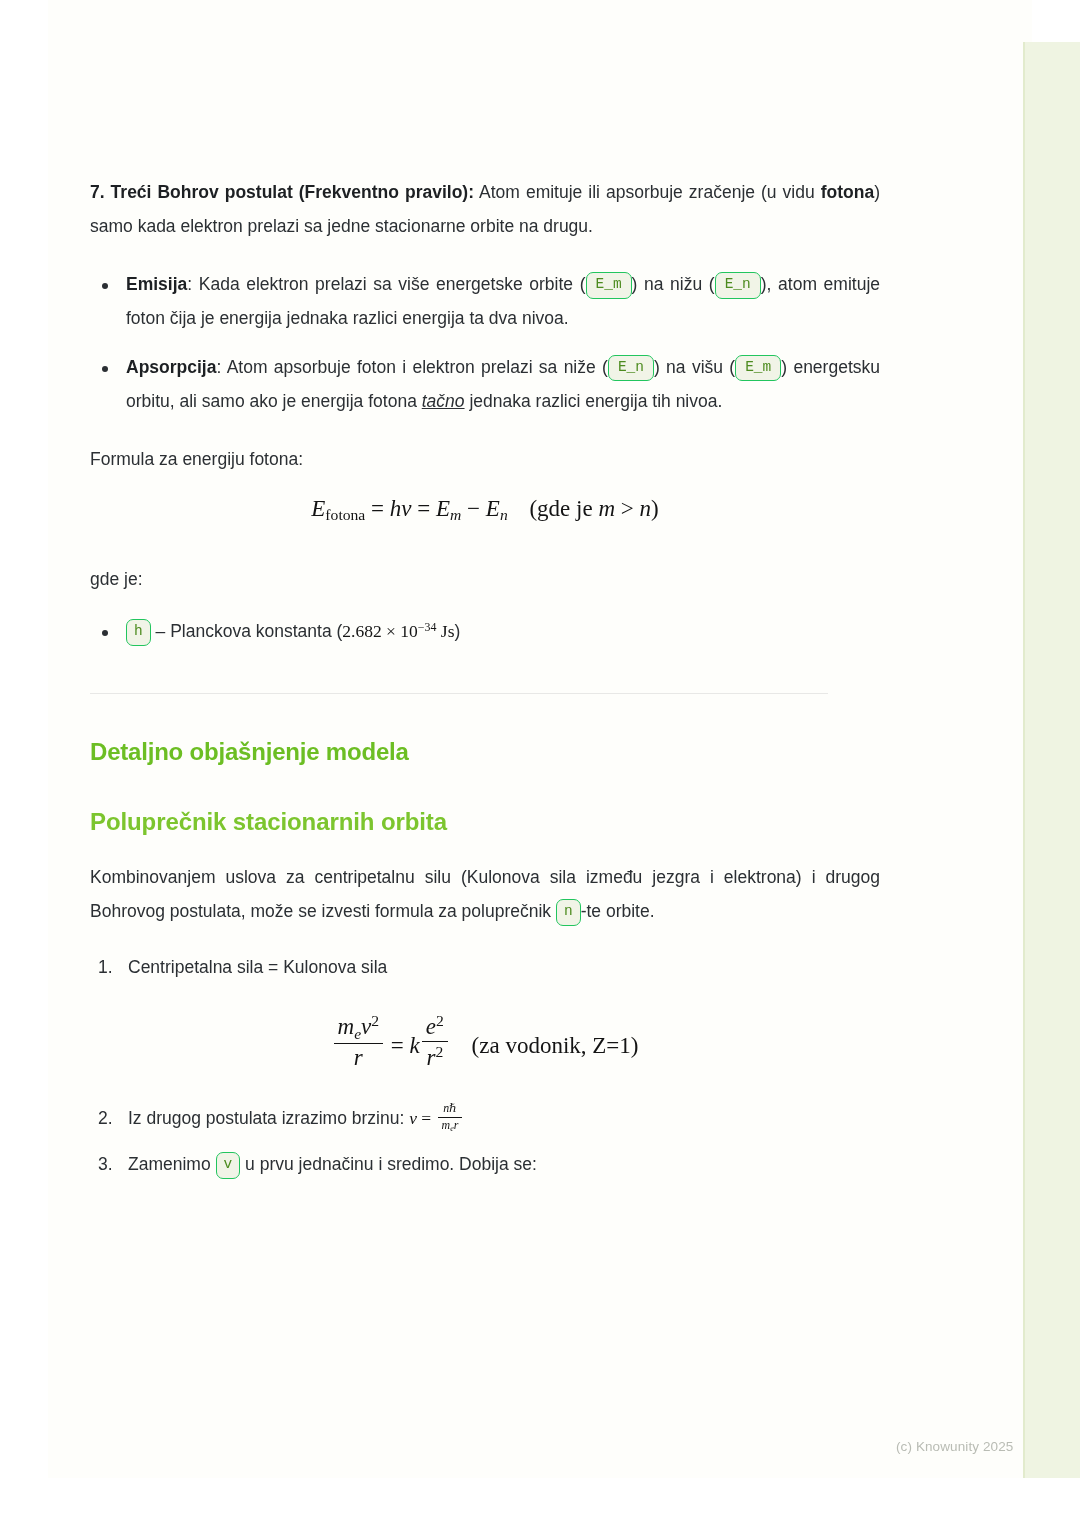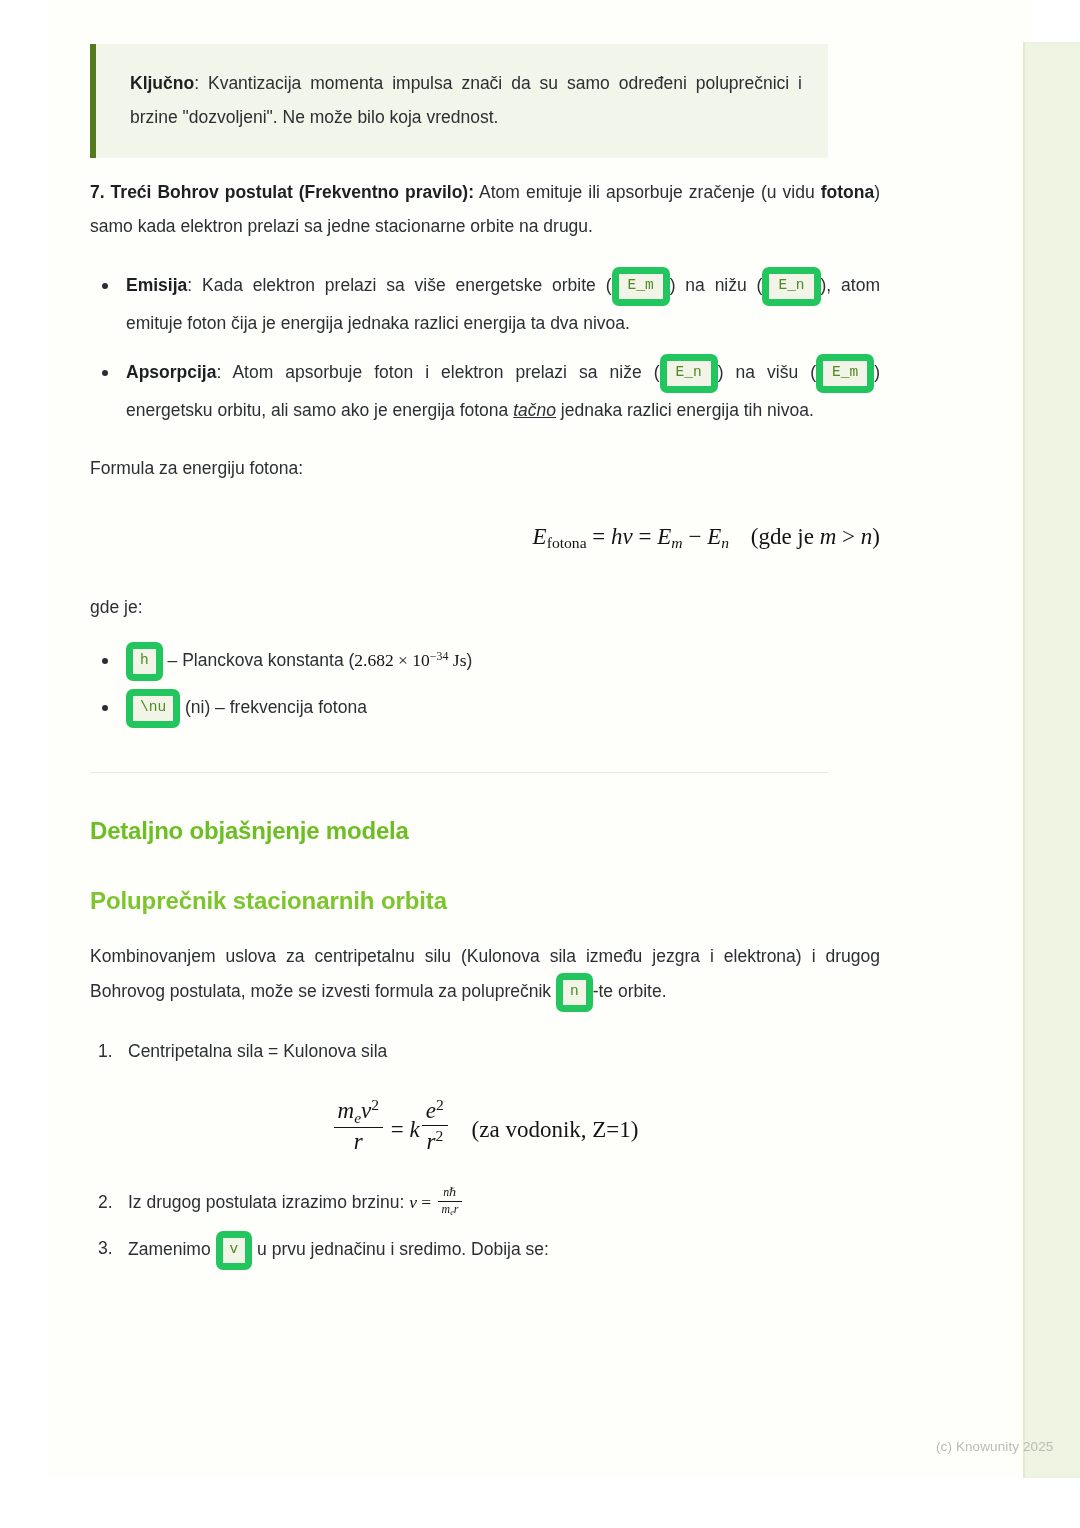--- a/index.html
+++ b/index.html
@@ -81,21 +81,21 @@
     letter-spacing: -0.1px;
   }
 
   
   code.badge {
     display: inline-block;
     font-family: "Liberation Mono", monospace;
     font-size: 14.5px;
     color: #4c8b1f;
     background: #f1f4e7;
-    border: 7px solid #22c55e;
+    border: 1px solid #22c55e;
     border-radius: 7px;
     padding: 4px 9px 5px;
     line-height: 1.1;
     vertical-align: 2px;
     white-space: pre;
   }
   code.badge.tight { padding: 4px 7px 5px; }
 
   
   ul.bullets, ol.steps {
@@ -172,73 +172,67 @@
     height: 1px;
     background: #e8e8e6;
     border: 0;
     margin: 0;
     width: 738px;
   }
 
   
   .watermark {
     position: absolute;
-    left: 888px;
+    left: 848px;
     top: 1439px;
     font-size: 13.5px;
     color: #b9bcb4;
     letter-spacing: 0.1px;
     white-space: nowrap;
   }
 </style>
 </head>
 <body>
 
 <div class="page-card">
 
   <div class="right-panel"></div>
 
-  <div class="callout">
-    <p class="body-text"><b>Ključno</b><span>: Kvantizacija momenta impulsa znači da su samo određeni poluprečnici i brzine "dozvoljeni". Ne može bilo koja vrednost.</span></p>
-  </div>
 
   <div class="content" style="top:175px; position:absolute;">
 
     <p class="body-text"><b>7. Treći Bohrov postulat (Frekventno pravilo):</b><span> Atom emituje ili apsorbuje zračenje (u vidu </span><b>fotona</b><span>) samo kada elektron prelazi sa jedne stacionarne orbite na drugu.</span></p>
 
     <ul class="bullets" style="margin-top:24px;">
       <li>
         <p class="body-text"><b>Emisija</b><span>: Kada elektron prelazi sa više energetske orbite (</span><code class="badge">E_m</code><span>) na nižu (</span><code class="badge">E_n</code><span>), atom emituje foton čija je energija jednaka razlici energija ta dva nivoa.</span></p>
       </li>
       <li style="margin-top:14px;">
         <p class="body-text"><b>Apsorpcija</b><span>: Atom apsorbuje foton i elektron prelazi sa niže (</span><code class="badge">E_n</code><span>) na višu (</span><code class="badge">E_m</code><span>) energetsku orbitu, ali samo ako je energija fotona </span><i>tačno</i><span> jednaka razlici energija tih nivoa.</span></p>
       </li>
     </ul>
 
     <p class="body-text" style="margin-top:24px;">Formula za energiju fotona:</p>
 
-    <div class="math math-block" style="margin-top:38px;text-align:right;">
+    <div class="math math-block" style="margin-top:20px;">
       <span class="mi">E</span><span class="sub">fotona</span>
       <span>=</span>
       <span class="mi">hv</span>
       <span>=</span>
       <span class="mi">E</span><span class="sub it">m</span>
       <span>−</span>
       <span class="mi">E</span><span class="sub it">n</span>
       <span class="paren-note"><span>(gde je </span><span class="mi">m</span><span> &gt; </span><span class="mi">n</span><span>)</span></span>
     </div>
 
     <p class="body-text" style="margin-top:38px;">gde je:</p>
 
     <ul class="bullets" style="margin-top:18px;">
       <li>
         <p class="body-text"><code class="badge tight">h</code><span> – Planckova konstanta (</span><span class="math math-inline"><span>2.682</span><span> × </span><span>10</span><span class="sup">−34</span><span> Js</span></span><span>)</span></p>
-      </li>
-      <li style="margin-top:8px;">
-        <p class="body-text"><code class="badge tight">\nu</code><span> (ni) – frekvencija fotona</span></p>
       </li>
     </ul>
 
     <hr class="divider" style="margin-top:44px;">
 
     <h2 class="h2" style="margin-top:44px;">Detaljno objašnjenje modela</h2>
     <h3 class="h3" style="margin-top:42px;">Poluprečnik stacionarnih orbita</h3>
 
     <p class="body-text" style="margin-top:24px;"><span>Kombinovanjem uslova za centripetalnu silu (Kulonova sila između jezgra i elektrona) i drugog Bohrovog postulata, može se izvesti formula za poluprečnik </span><code class="badge tight">n</code><span>-te orbite.</span></p>
 

